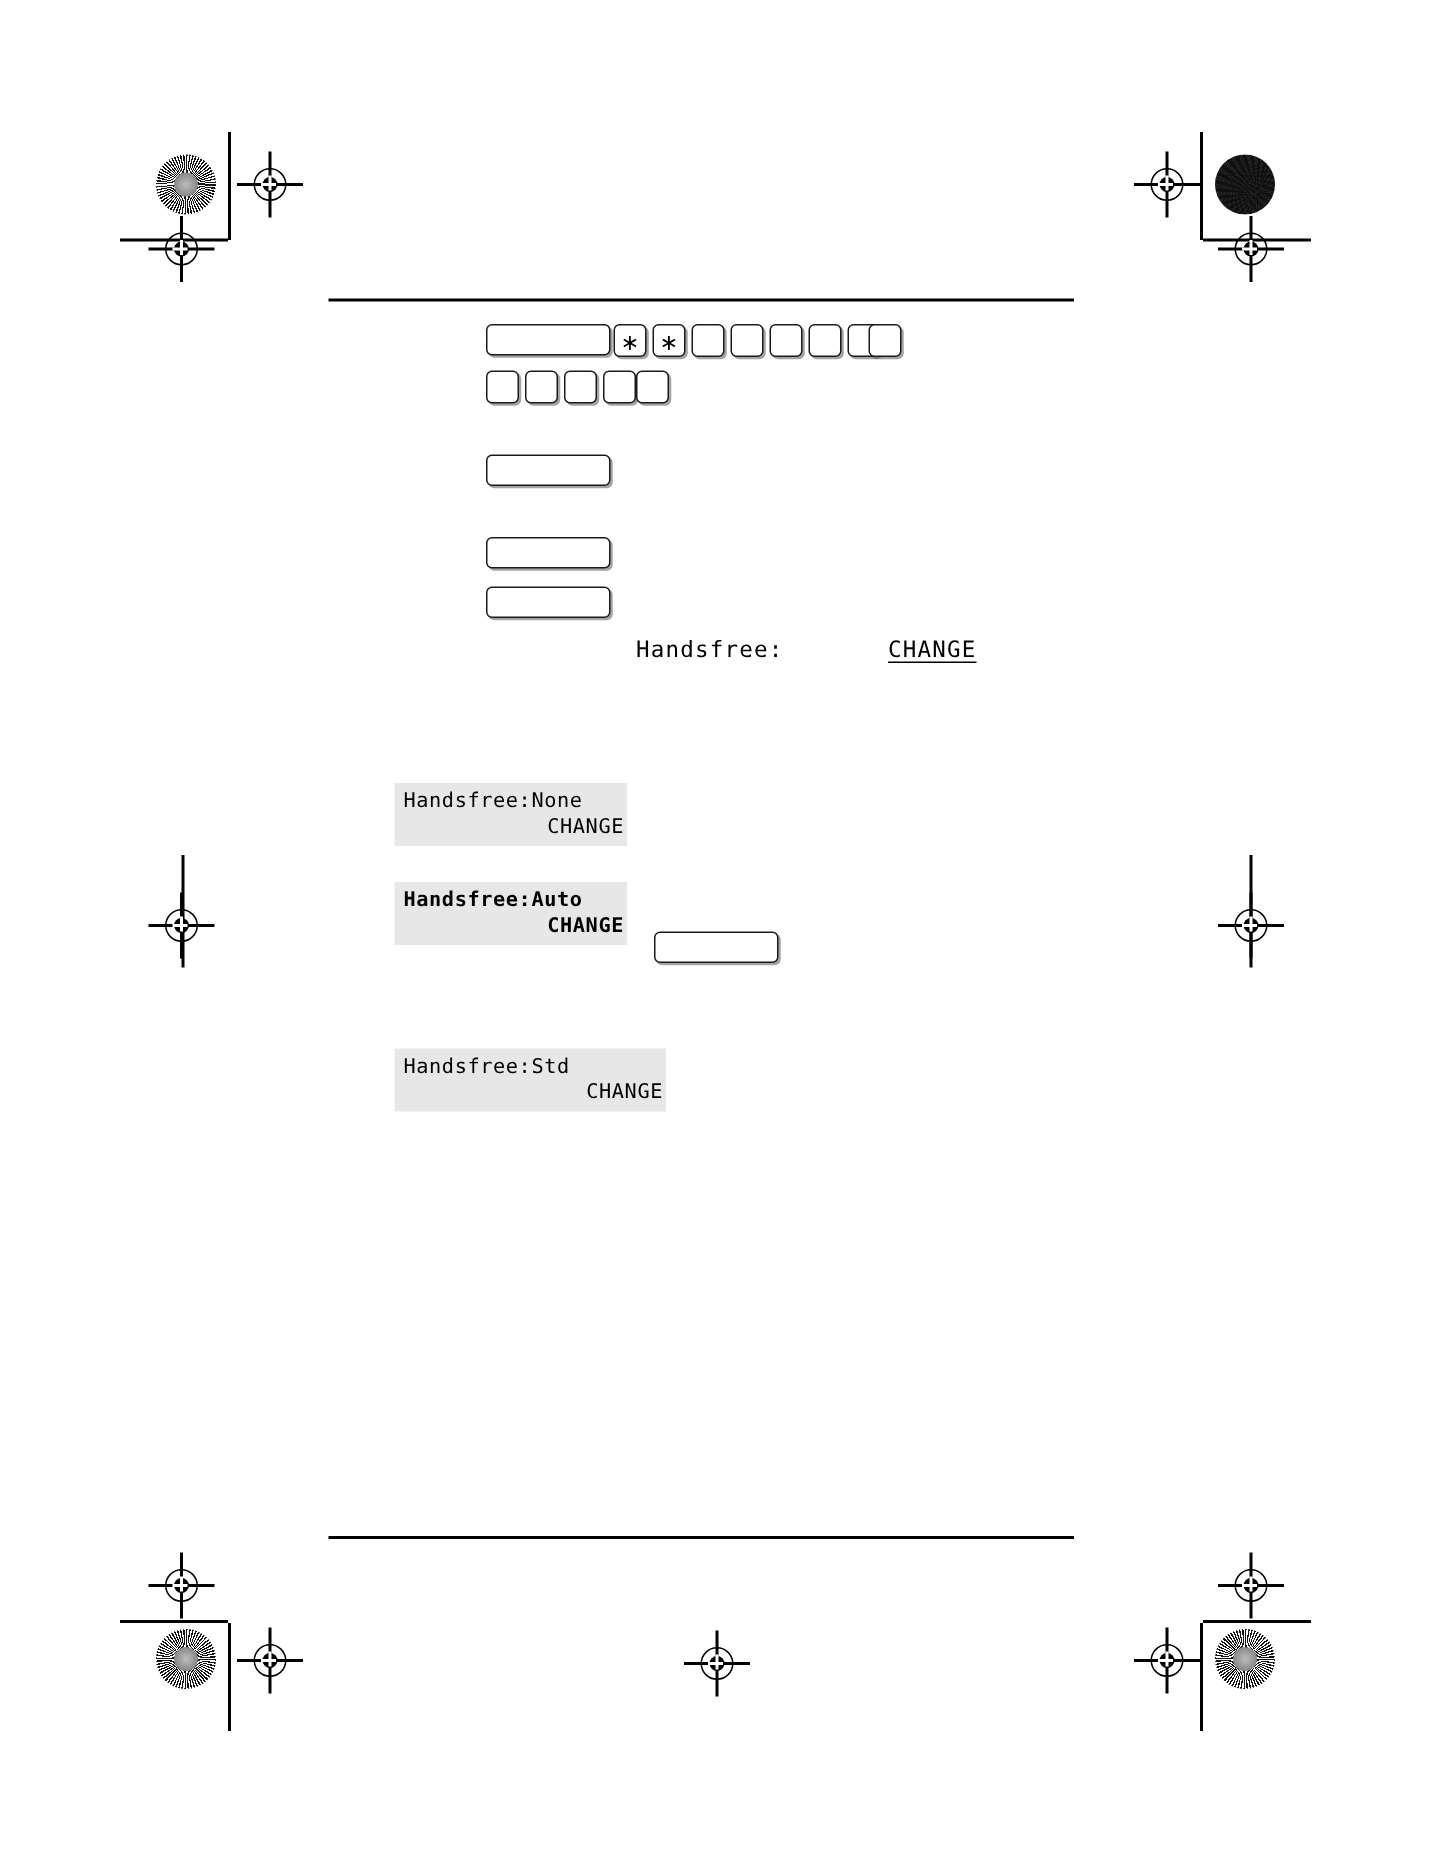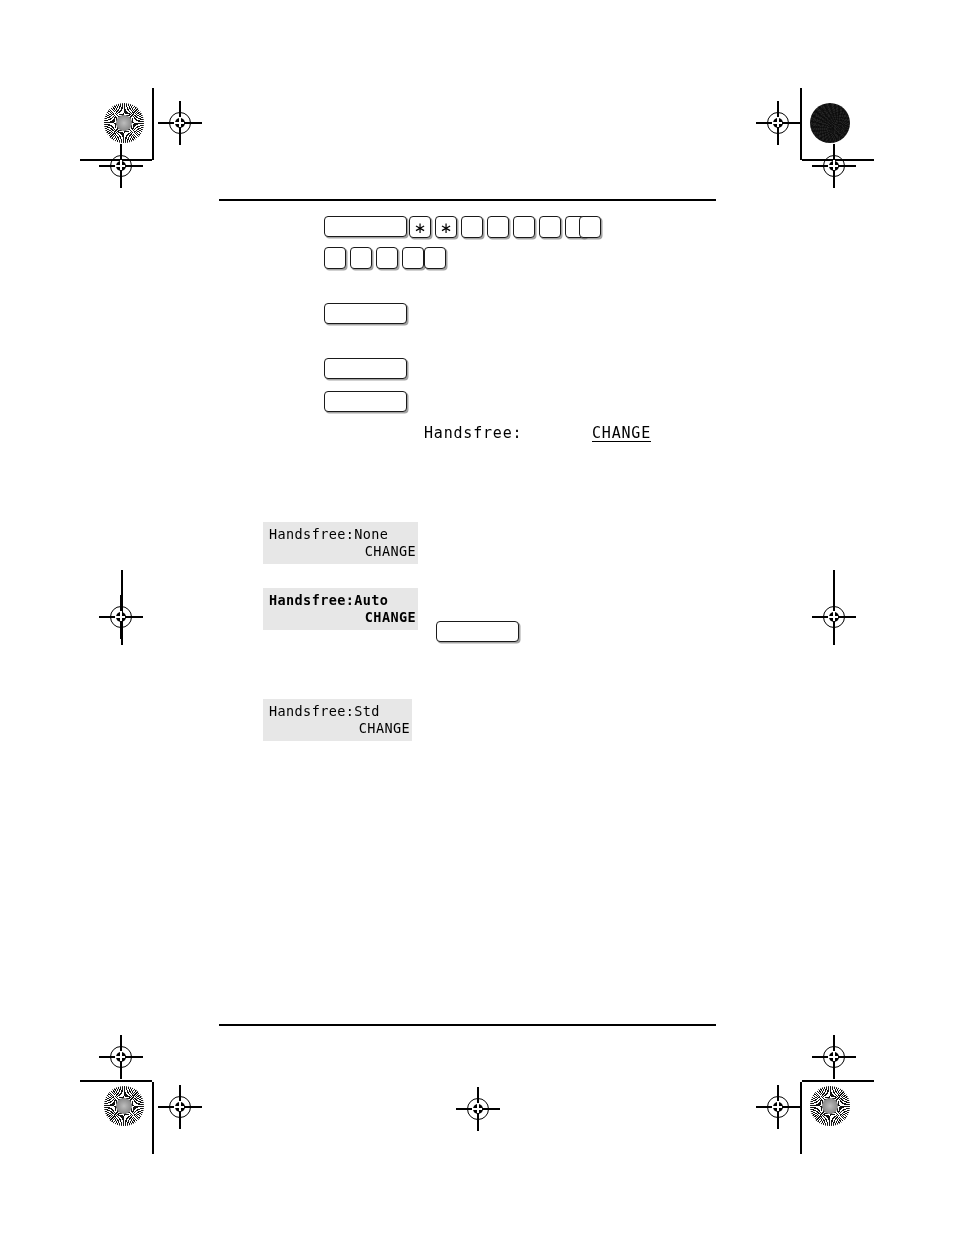--- a/index.html
+++ b/index.html
@@ -362,18 +362,18 @@
   <div class="lcd" style="left:263px; top:522px; width:155px; height:42px;">
     <div class="line left" style="top:4px;">Handsfree:None</div>
     <div class="line right" style="top:21px;">CHANGE</div>
   </div>
 
   <div class="lcd" style="left:263px; top:588px; width:155px; height:42px;font-weight:bold;">
     <div class="line left" style="top:4px;">Handsfree:Auto</div>
     <div class="line right" style="top:21px;">CHANGE</div>
   </div>
 
-  <div class="lcd" style="left:263px; top:699px; width:149px; height:42px;">
+  <div class="lcd" style="left:263px; top:699px; width:181px; height:42px;">
     <div class="line left" style="top:4px;">Handsfree:Std</div>
     <div class="line right" style="top:21px;">CHANGE</div>
   </div>
 
 </div>
 
 </body></html>

